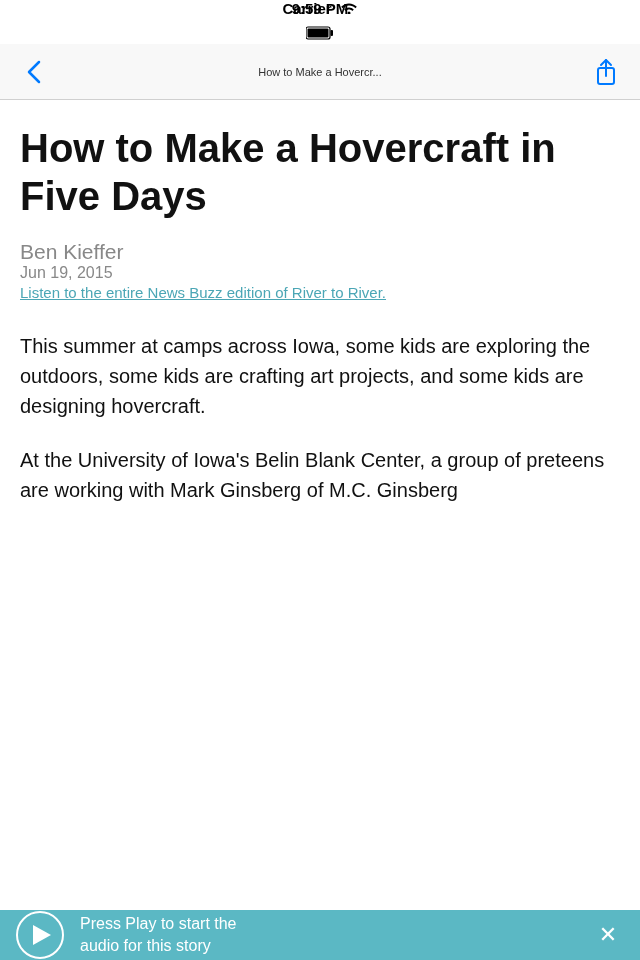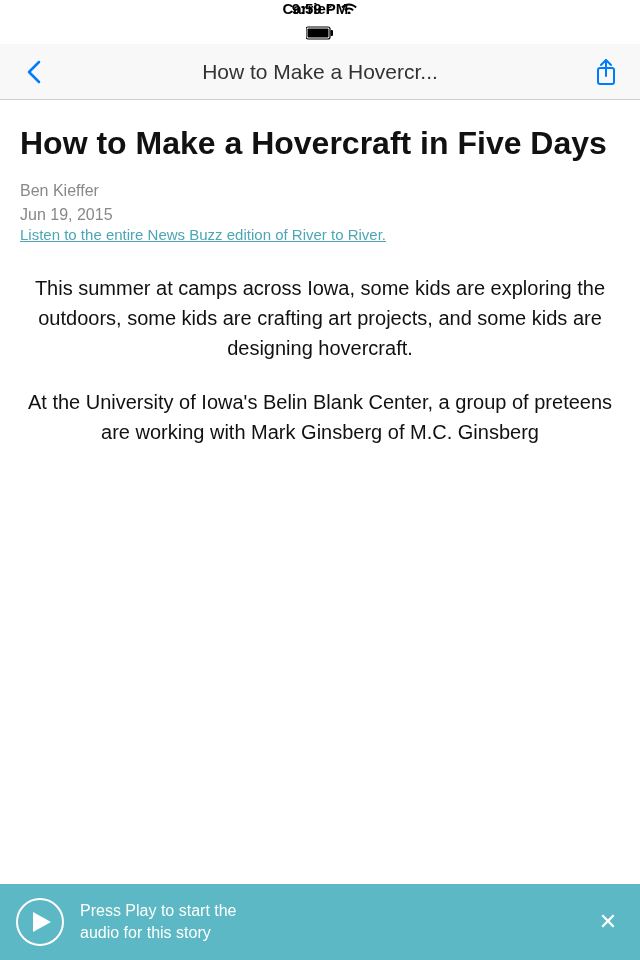--- a/index.html
+++ b/index.html
@@ -61,21 +61,21 @@
     .nav-back {
       display: flex;
       align-items: center;
       justify-content: center;
       width: 36px;
       height: 36px;
       cursor: pointer;
     }
 
     .nav-title {
-      font-size: 21px;
+      font-size: 11px;
       font-weight: 400;
       color: #333333;
       flex: 1;
       text-align: center;
       padding: 0 10px;
     }
 
     .nav-share {
       display: flex;
       align-items: center;
@@ -86,65 +86,64 @@
     }
 
     
     .article-content {
       padding: 24px 20px 100px 20px;
       overflow-y: auto;
       height: calc(960px - 44px - 56px - 68px);
     }
 
     .article-title {
-      font-size: 32px;
+      font-size: 40px;
       font-weight: 800;
       line-height: 1.2;
       color: #111111;
       margin-bottom: 20px;
     }
 
     .article-author {
-      font-size: 16px;
+      font-size: 21px;
       color: #888888;
-      margin-bottom: 6px;
+      margin-bottom: 0;
     }
 
     .article-date {
       font-size: 16px;
       color: #888888;
     }
 
     .article-link {
       font-size: 15px;
       color: #4ba6b5;
       line-height: 1.4;
       text-decoration: underline;
       display: block;
       margin-bottom: 28px;
     }
 
     .article-body {
       font-size: 20px;
       color: #111111;
       line-height: 1.5;
-      text-align: center;
     }
 
     .article-body p {
       margin-bottom: 24px;
     }
 
     
     .audio-bar {
       position: absolute;
       bottom: 0;
       left: 0;
       right: 0;
-      height: 76px;
+      height: 50px;
       background: #5bb8c4;
       display: flex;
       align-items: center;
       padding: 0 16px;
       gap: 16px;
     }
 
     .play-button {
       width: 48px;
       height: 48px;

